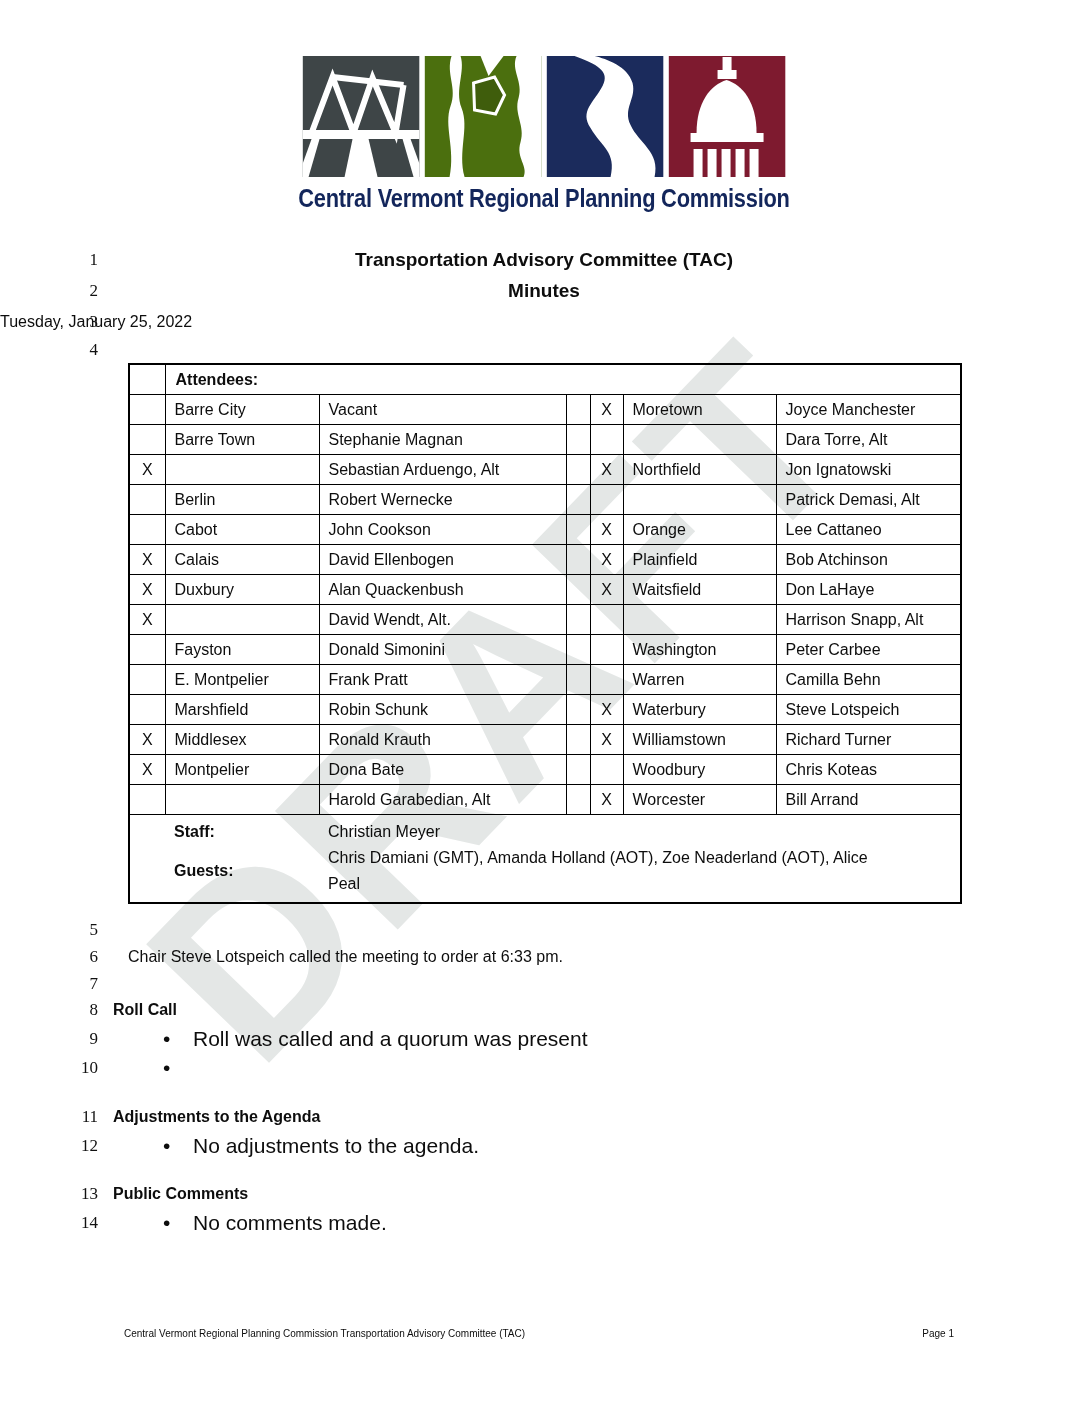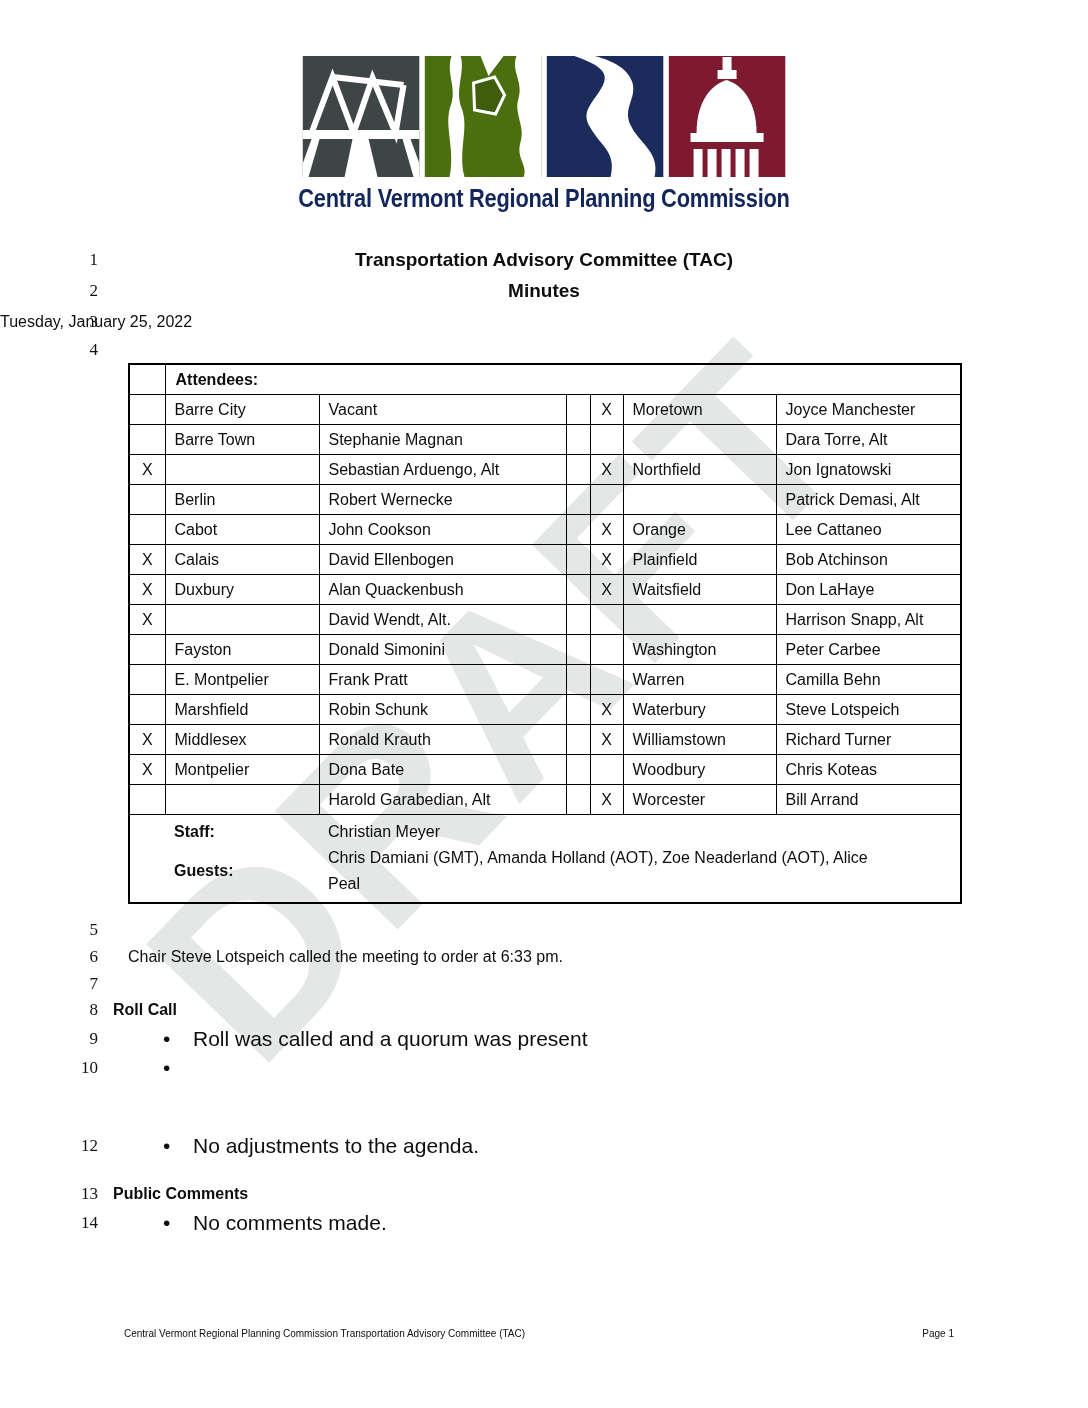--- a/index.html
+++ b/index.html
@@ -303,20 +303,24 @@
         <span class="bullet"></span>
         <span>Roll was called and a quorum was present</span>
       </div>
     </div>
     <div class="ln-row" style="top:1054px">
       <span class="num">10</span>
       <div class="bullet-row">
         <span class="bullet"></span>
       </div>
     </div>
+    <div class="ln-row" style="top:1103px">
+      <span class="num">11</span>
+      <div class="heading">Adjustments to the Agenda</div>
+    </div>
     <div class="ln-row" style="top:1132px">
       <span class="num">12</span>
       <div class="bullet-row">
         <span class="bullet"></span>
         <span>No adjustments to the agenda.</span>
       </div>
     </div>
     <div class="ln-row" style="top:1180px">
       <span class="num">13</span>
       <div class="heading">Public Comments</div>

